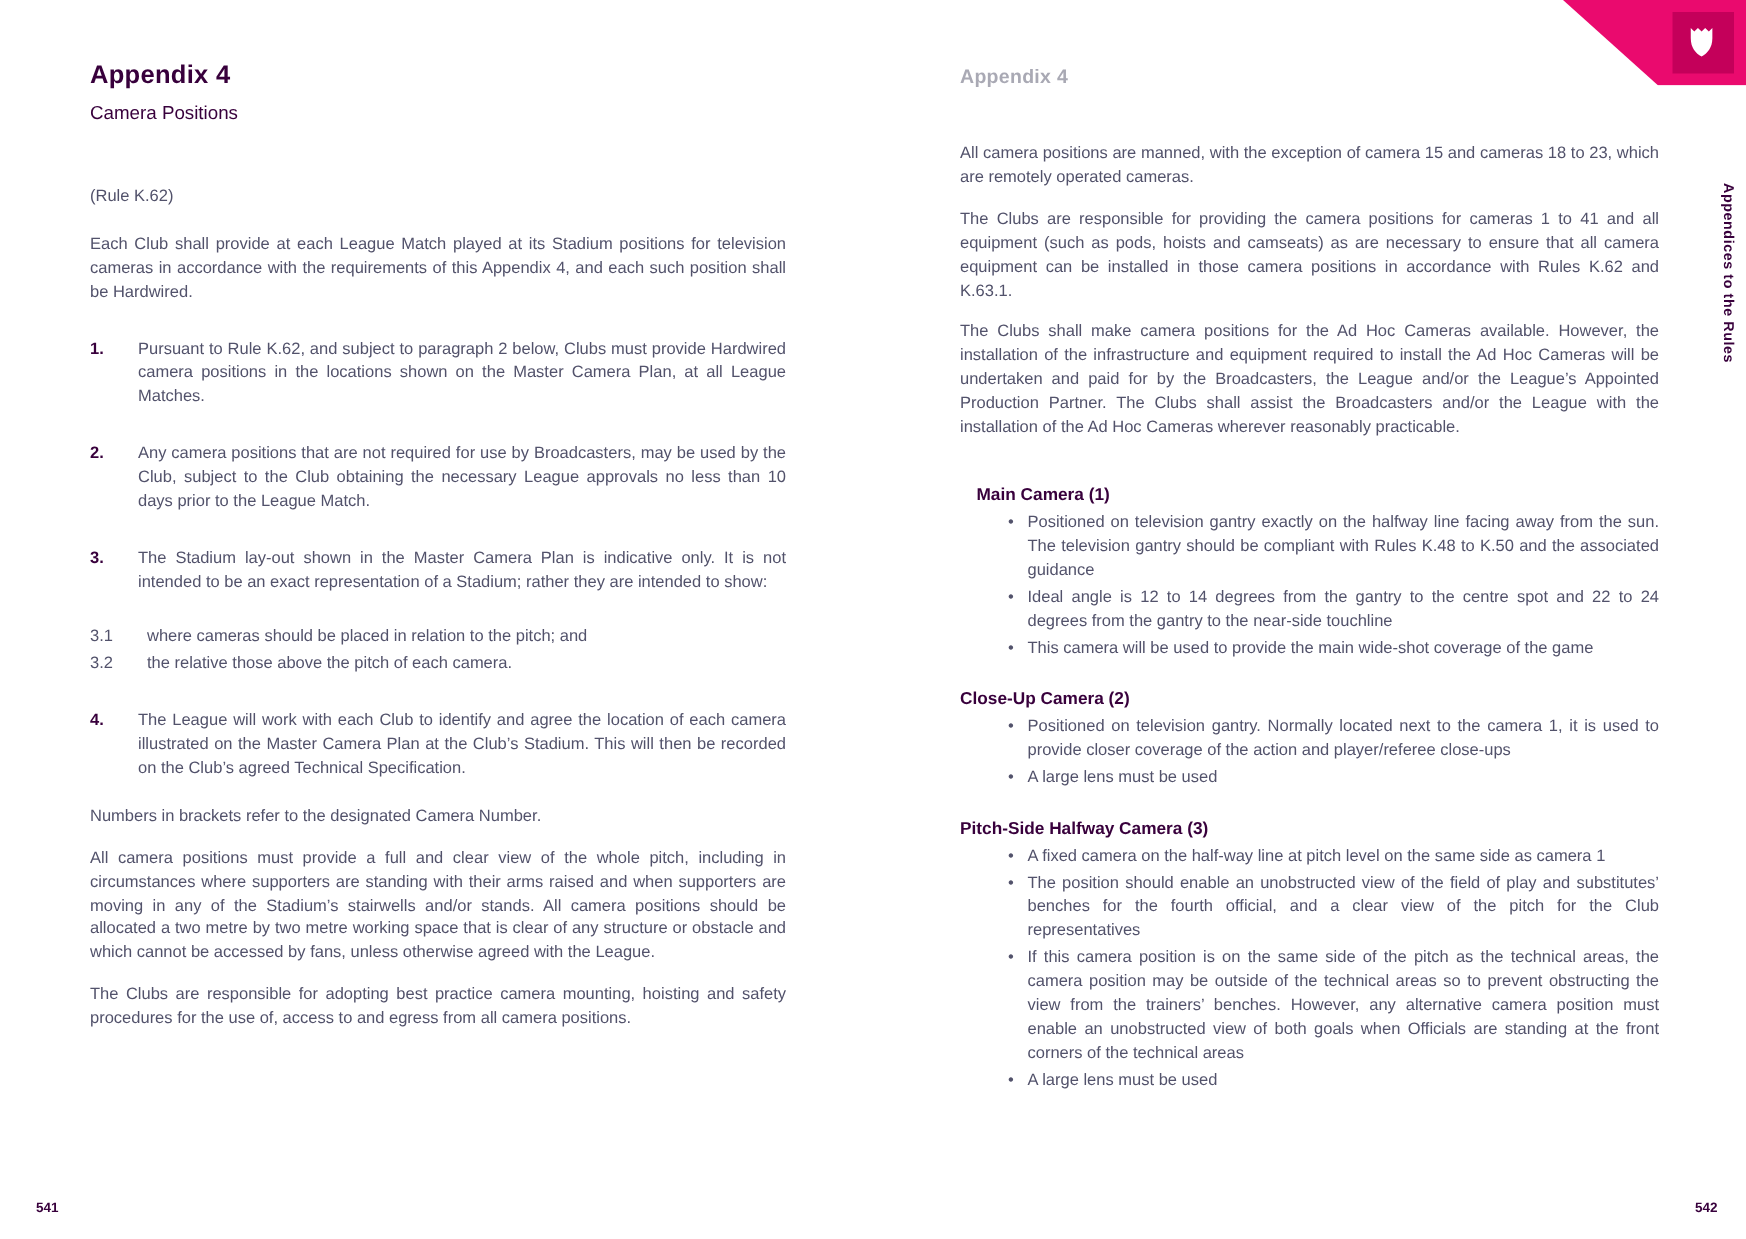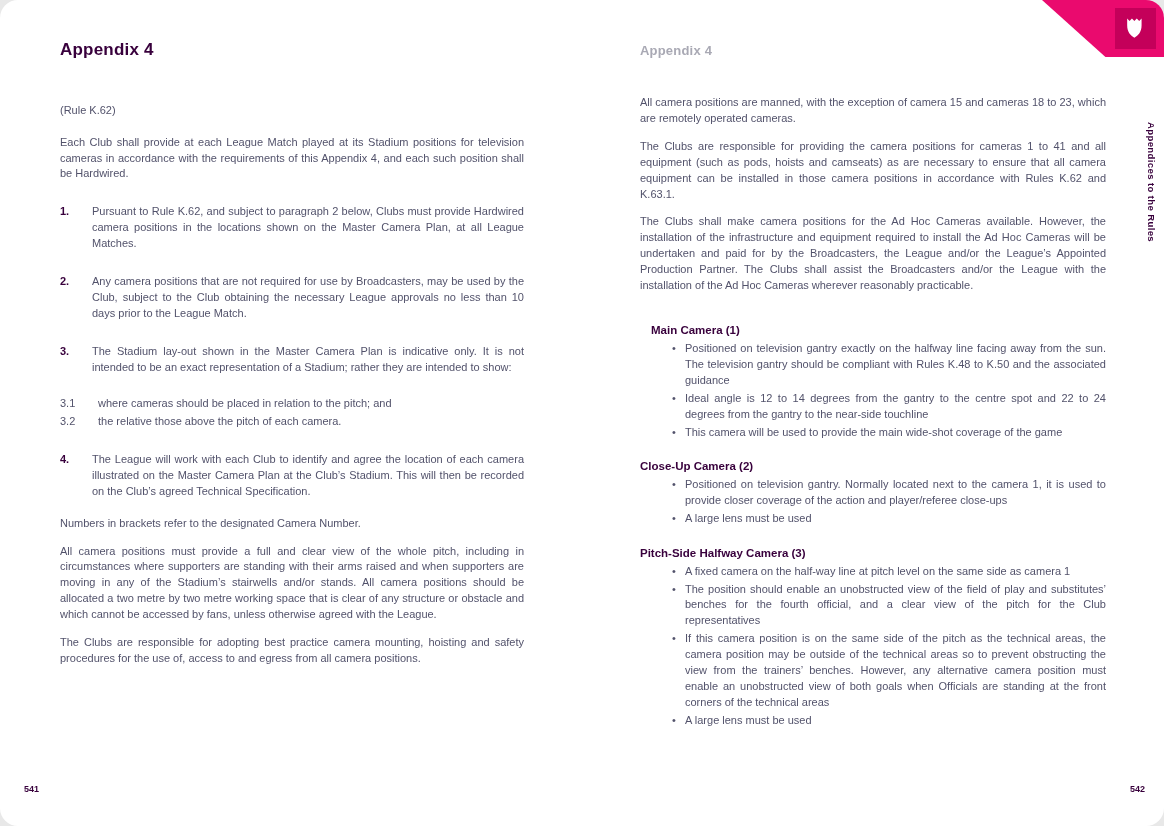--- a/index.html
+++ b/index.html
@@ -4,21 +4,20 @@
 <style>
   html,body{margin:0;padding:0;background:#e8e8e8;}
   .sheet{
     position:relative;
     width:1164px;height:826px;
     background:#ffffff;
     font-family:"Liberation Sans", sans-serif;
     color:#52526b;
     overflow:hidden;
     margin:0 auto;
-    border-radius:18px;
   }
   
   .ribbon{
     position:absolute;top:0;right:0;
     width:122px;height:57px;
     background:#ea0a6e;
     clip-path:polygon(0 0,100% 0,100% 100%,52% 100%);
   }
   .logo-box{
     position:absolute;top:8px;right:8px;
@@ -56,41 +55,42 @@
   
   .ghost-header{font-size:13px;font-weight:bold;color:#a9a9b4;letter-spacing:.2px;}
   .rp-first{margin-top:34px;}
   .section-heading{margin-top:18px;font-size:11.5px;font-weight:bold;color:#38003c;}
   .section-heading.gap-lg{margin-top:28px;padding-left:11px;}
   .bullet{display:flex;margin-left:32px;margin-top:2px;}
   .bullet:first-of-type{margin-top:4px;}
   .bullet .dot{width:13px;flex-shrink:0;}
   .bullet .btxt{flex:1;text-align:justify;}
   
-  .page-num{position:absolute;bottom:32px;font-size:9px;font-weight:bold;color:#38003c;}
+  .page-num{position:absolute;bottom:16px;font-size:9px;font-weight:bold;color:#38003c;}
   .page-num.left{left:24px;}
   .page-num.right{right:19px;}
 </style>
 </head>
 <body>
 
 <div class="sheet">
 
   <div class="ribbon"></div>
   <div class="logo-box">
     <svg viewBox="0 0 24 24" aria-hidden="true">
       <path fill="#ffffff" d="M4.6 3.2 l2.1 2.1 2.15-2.1 2.15 2.1 2.15-2.1 2.15 2.1 2.1-2.1 v6.1 c0 5.6-2.9 8.9-6.4 10.9 C7.5 18.2 4.6 14.9 4.6 9.3 Z M9 9.6 a1 1 0 1 1 0 .1 Z"></path>
     </svg>
   </div>
 
   <div class="side-tab">Appendices to the Rules</div>
 
   <div class="col col-left">
 
     <div class="doc-title">Appendix 4</div>
+    <div class="doc-subtitle">Camera Positions</div>
 
     <div class="rule-ref">(Rule K.62)</div>
 
     <div class="para first">Each Club shall provide at each League Match played at its Stadium positions for television cameras in accordance with the requirements of this Appendix 4, and each such position shall be Hardwired.</div>
 
     <div class="num-item">
       <span class="num">1.</span>
       <div class="txt">Pursuant to Rule K.62, and subject to paragraph 2 below, Clubs must provide Hardwired camera positions in the locations shown on the Master Camera Plan, at all League Matches.</div>
     </div>
 

